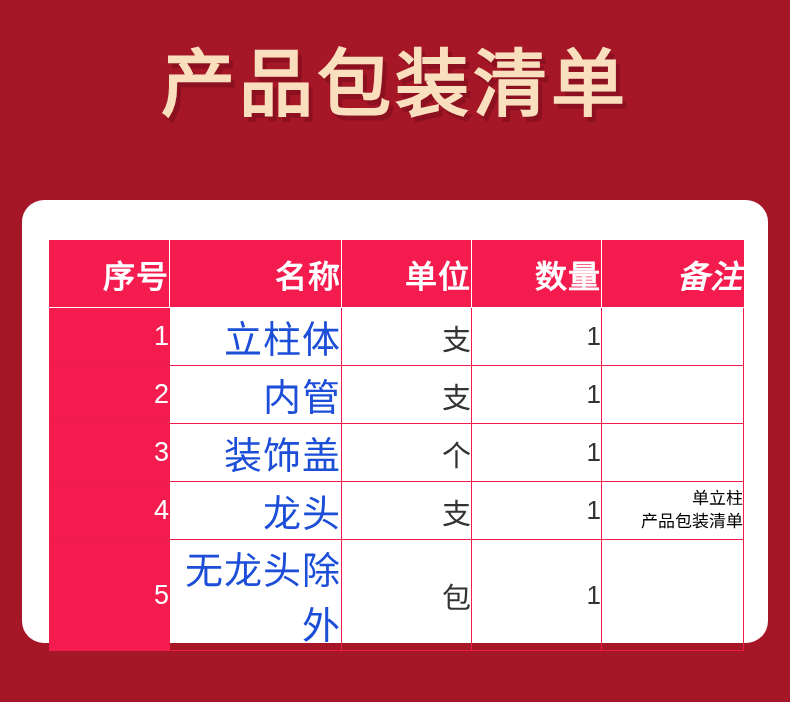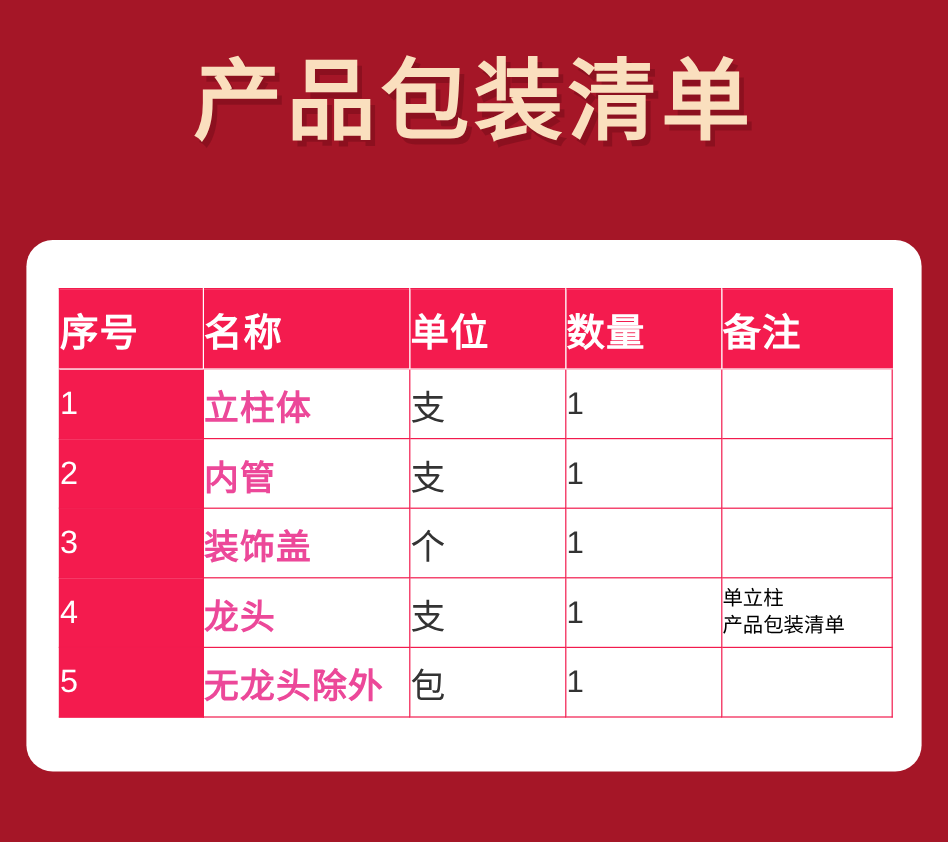--- a/index.html
+++ b/index.html
@@ -71,56 +71,55 @@
   .packing-table col.c-idx    { width: 120px; }
   .packing-table col.c-name   { width: 172px; }
   .packing-table col.c-unit   { width: 130px; }
   .packing-table col.c-qty    { width: 130px; }
   .packing-table col.c-remark { width: 142px; }
 
   .packing-table td,
   .packing-table th {
     border: 1px solid #f21b4e;
     padding: 0;
-    text-align: left;
+    text-align: right;
     vertical-align: middle;
     box-sizing: border-box;
   }
 
   .packing-table thead th {
     height: 67px;
     background: #f41b4e;
     color: #ffffff;
     font-size: 32px;
     font-weight: bold;
     letter-spacing: 1px;
     border-color: #ffffff;
     border-top-color: #f41b4e;
     border-bottom-color: #ffffff;
   }
   .packing-table thead th:first-child { border-left-color: #f41b4e; }
-  .packing-table thead th:last-child  { border-right-color: #f41b4e; }
+  .packing-table thead th:last-child  { border-right-color: #f41b4e; font-style: italic; }
 
   .packing-table tbody tr { height: 58px; }
 
   .cell-idx {
     background: #f41b4e;
     color: #ffffff;
     font-size: 27px;
     font-weight: normal;
     border-color: #ffffff;
     border-left-color: #f41b4e;
   }
   .packing-table tbody tr:last-child .cell-idx { border-bottom-color: #f41b4e; }
 
   .cell-name {
-    color: #ec4899;
-    font-size: 29px;
+    color: #1d4ed8;
+    font-size: 38px;
     letter-spacing: 1px;
-    font-weight: bold;
   }
   .cell-unit {
     color: #333333;
     font-size: 29px;
   }
   .cell-qty {
     color: #333333;
     font-size: 26px;
   }
   .cell-remark {

